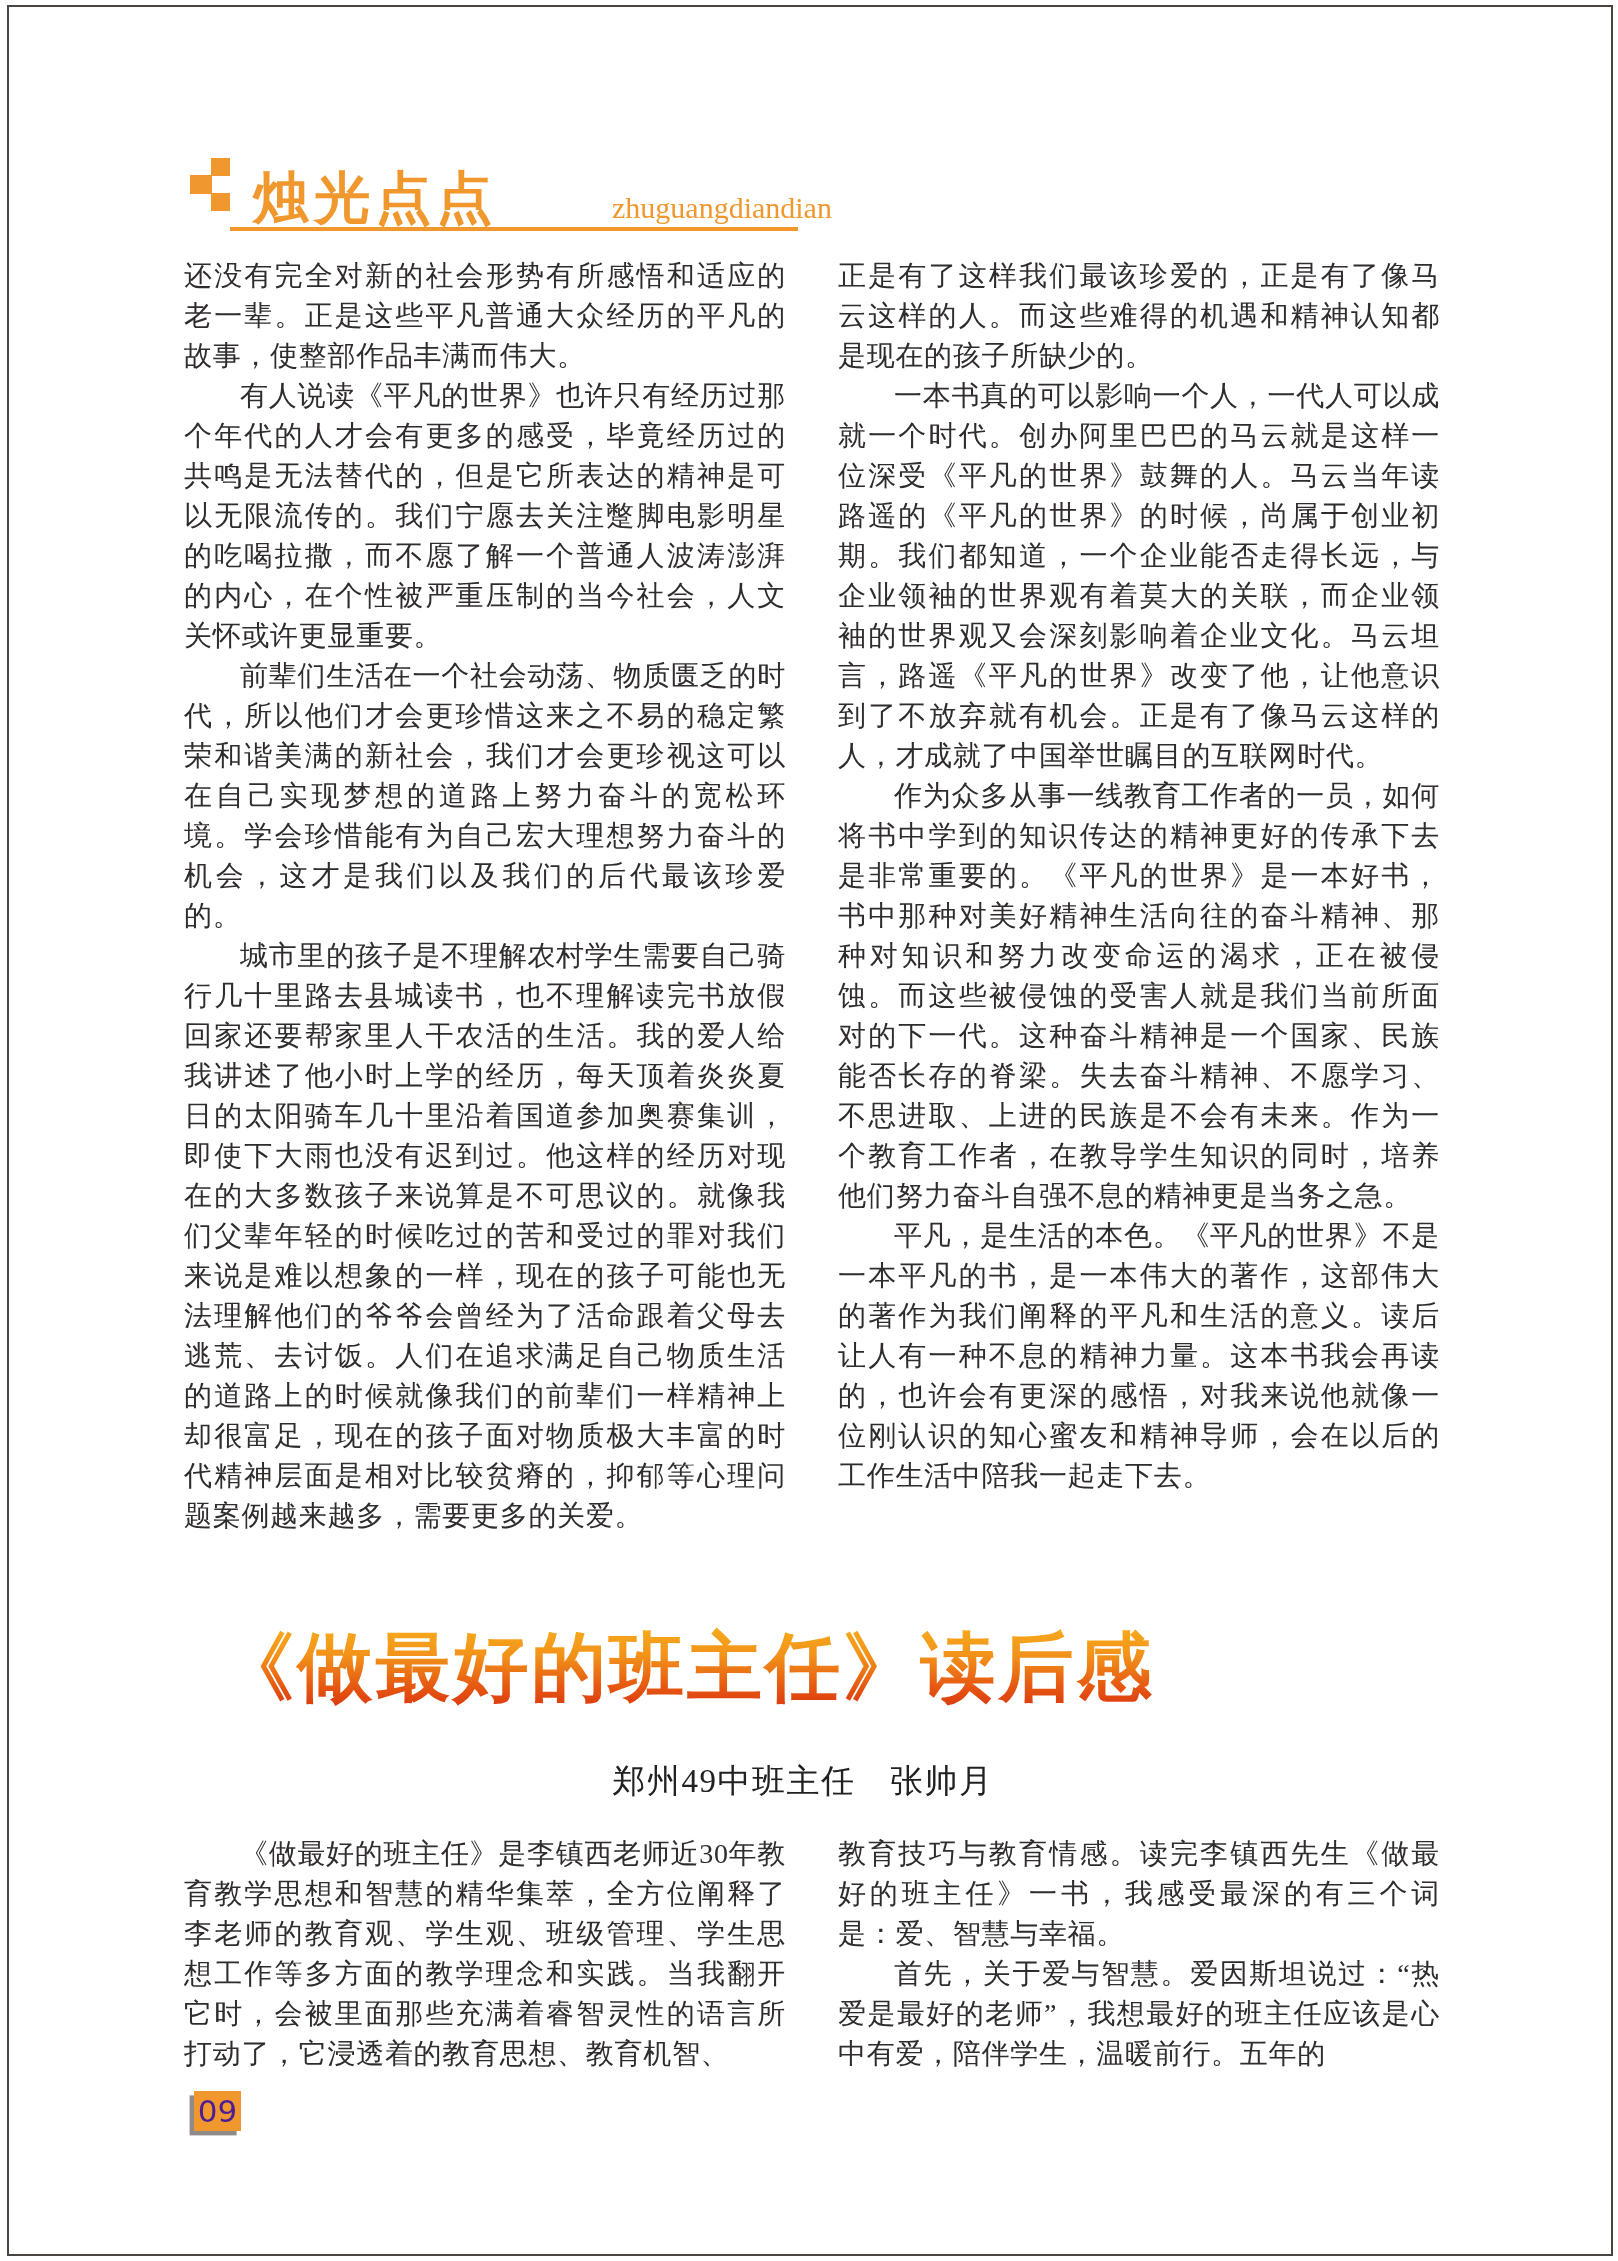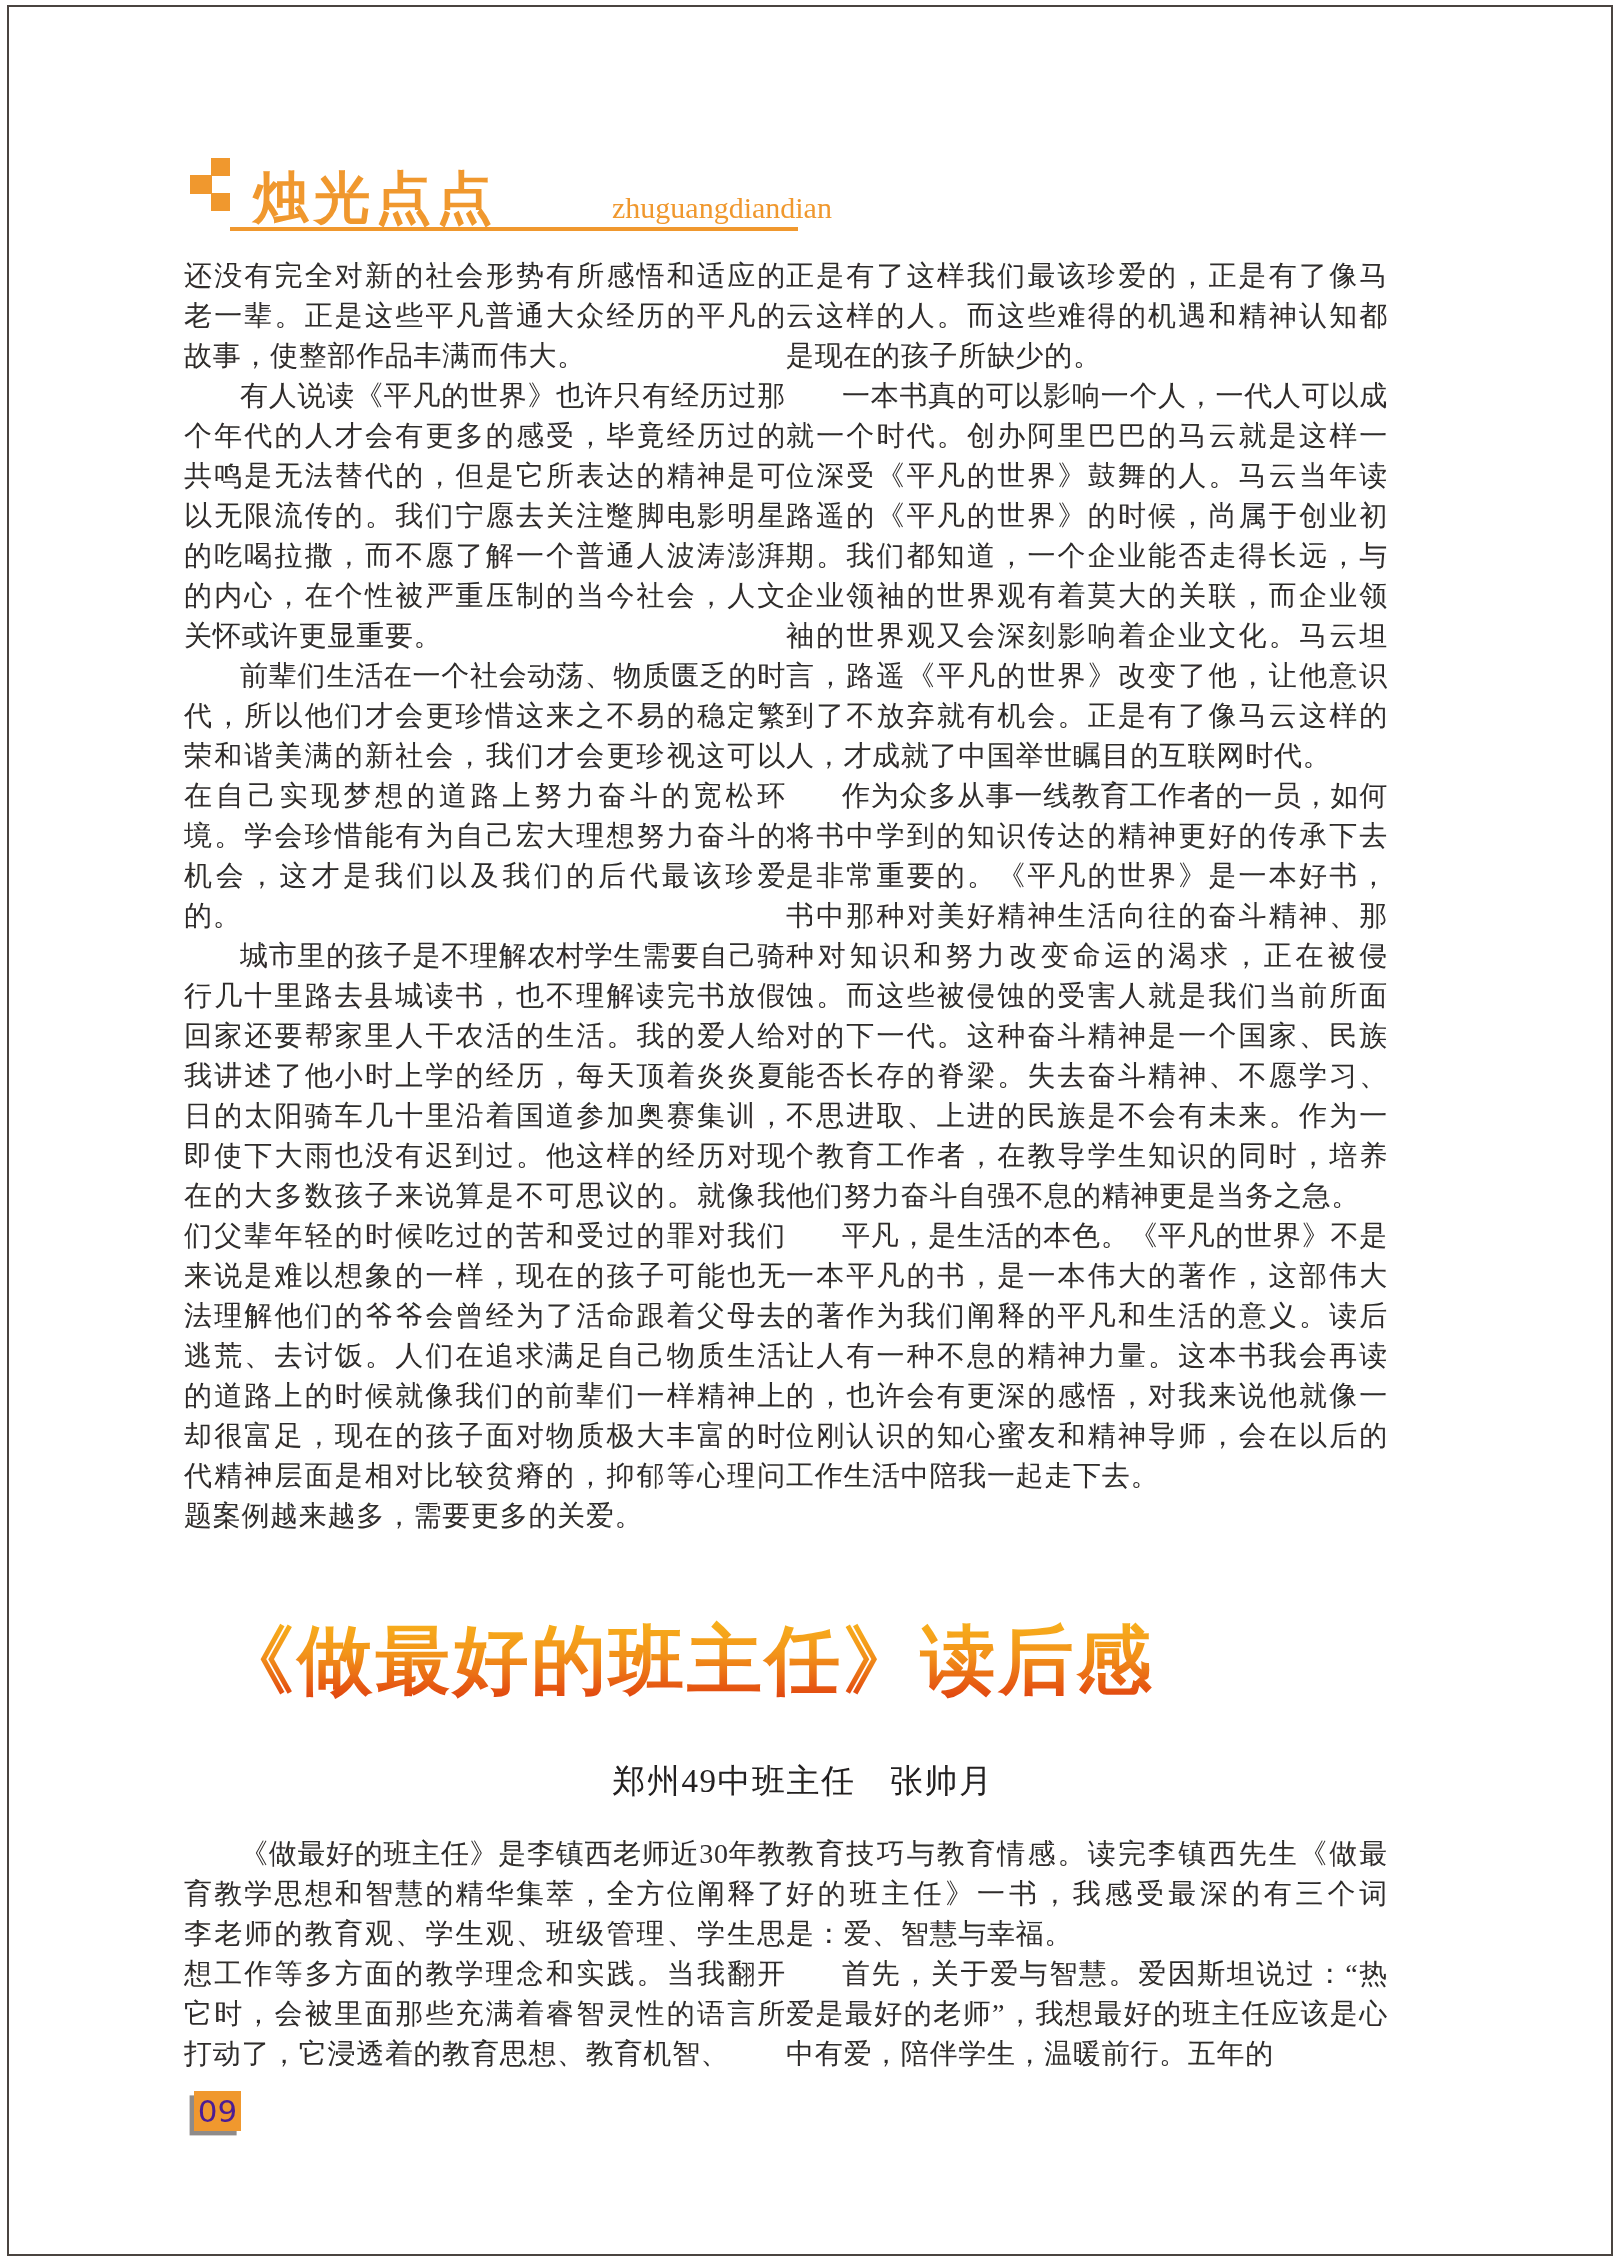--- a/index.html
+++ b/index.html
@@ -30,39 +30,39 @@
   }
   .brand-pinyin{
     position:absolute;left:612px;top:190px;
     font-family:Liberation Serif, serif;
     font-size:30px;line-height:35px;color:#F0982E;white-space:nowrap;
   }
   .brand-rule{position:absolute;left:230px;top:227px;width:568px;height:3.7px;background:#F0982E;}
   
   .cols{
     position:absolute;left:184px;
-    display:flex;
+    display:flex;gap:52px;
   }
   .cols.a1{top:256px;}
   .cols.a2{top:1834px;}
   .col{width:602px;}
   .para{
     margin:0;
     font-size:28px;line-height:40px;
     color:#2f2c2b;
     text-align:justify;
     text-indent:2em;
     letter-spacing:0.7px;
   }
   .para.cont{text-indent:0;}
   
   .a2-title{
     position:absolute;left:0;top:1619px;width:1374px;
     text-align:center;
-    font-family:Liberation Mono, monospace;
+    font-family:Liberation Sans, sans-serif;
     font-weight:bold;
     font-size:75px;line-height:96px;
     letter-spacing:2.9px;
     color:#E0450F;
     background:linear-gradient(180deg,#f8b21c 0%,#f2921a 38%,#e55511 72%,#d92f0e 100%);
     -webkit-background-clip:text;background-clip:text;
     -webkit-text-fill-color:transparent;color:transparent;
     white-space:nowrap;
   }
   .a2-byline{

